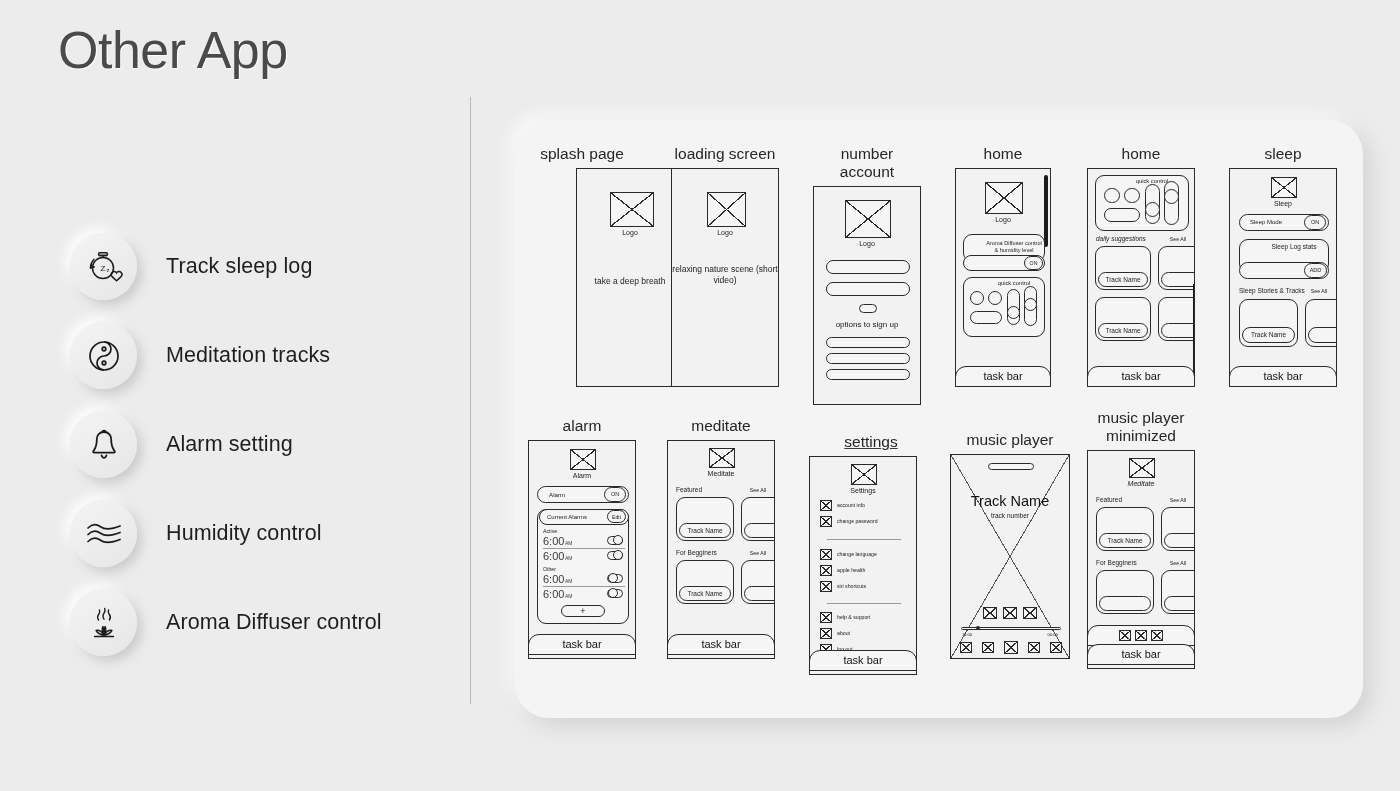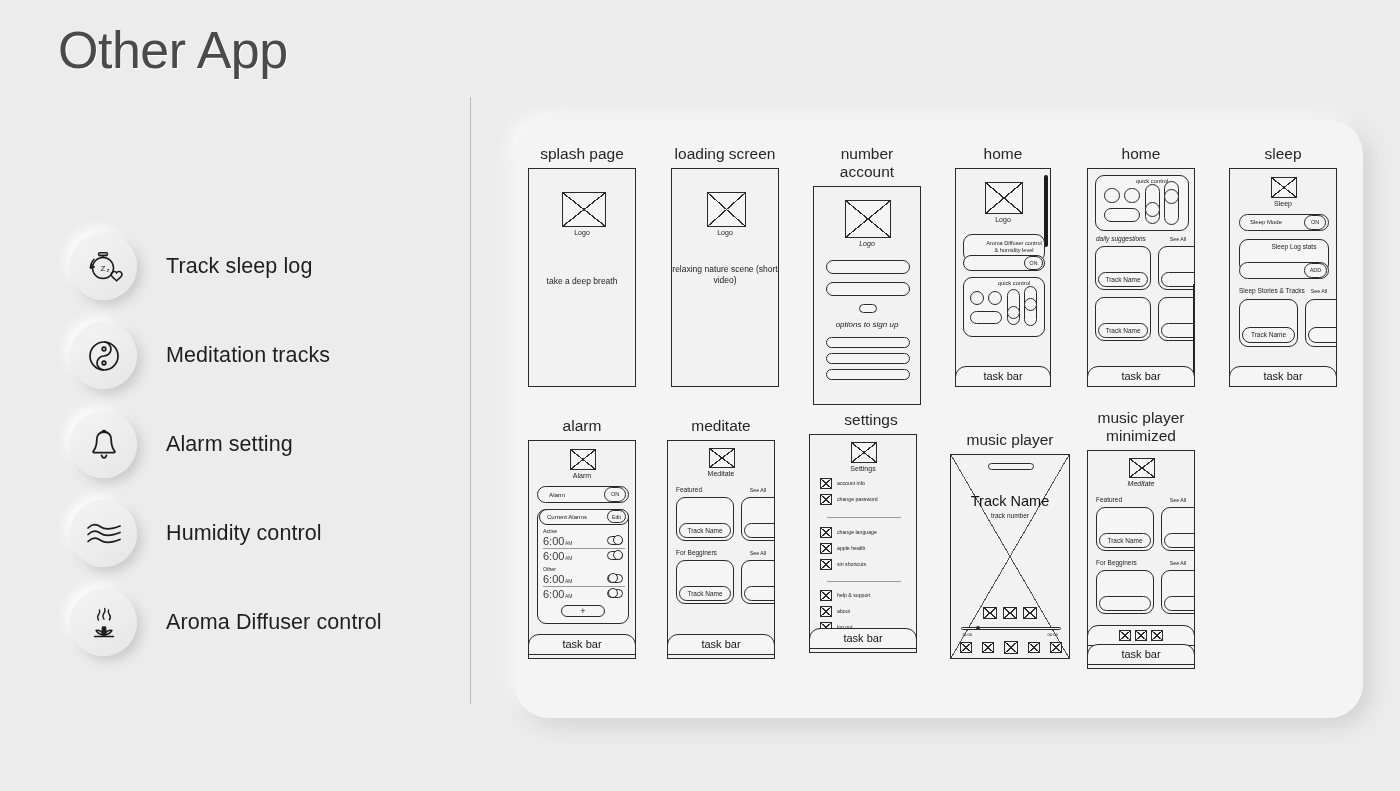--- a/index.html
+++ b/index.html
@@ -159,41 +159,41 @@
     <span class="feature-label">Aroma Diffuser control</span>
   </div>
 </div>
 
 <div id="vertical-divider"></div>
 
 <div id="wireframe-panel">
 
   <div class="screen-col" style="left:13px; top:25px; width:108px;">
     <div class="screen-caption">splash page</div>
-    <div class="phone" style="width:108px; height:219px;">
+    <div class="phone" style="width:108px; height:219px;margin-left:48px;">
       <div class="xbox" style="position:absolute; left:33px; top:23px; width:44px; height:35px;"></div>
       <div class="cap" style="position:absolute; left:0; top:60px; width:100%;">Logo</div>
       <div class="body-txt" style="position:absolute; left:0; top:107px; width:100%;">take a deep breath</div>
     </div>
   </div>
 
   <div class="screen-col" style="left:156px; top:25px; width:108px;">
     <div class="screen-caption">loading screen</div>
     <div class="phone" style="width:108px; height:219px;">
       <div class="xbox" style="position:absolute; left:35px; top:23px; width:39px; height:35px;"></div>
       <div class="cap" style="position:absolute; left:0; top:60px; width:100%;">Logo</div>
       <div class="body-txt" style="position:absolute; left:0; top:95px; width:100%;">relaxing nature
 scene
 (short video)</div>
     </div>
   </div>
 
   <div class="screen-col" style="left:298px; top:25px; width:108px;">
     <div class="screen-caption">number account</div>
-    <div class="phone" style="width:108px; height:219px;font-style:italic;">
+    <div class="phone" style="width:108px; height:219px;">
       <div class="xbox" style="position:absolute; left:31px; top:13px; width:46px; height:38px;"></div>
       <div class="cap" style="position:absolute; left:0; top:53px; width:100%;">Logo</div>
       <div class="pill" style="position:absolute; left:12px; top:73px; width:84px; height:14px;"></div>
       <div class="pill" style="position:absolute; left:12px; top:95px; width:84px; height:14px;"></div>
       <div class="pill" style="position:absolute; left:45px; top:117px; width:18px; height:9px;"></div>
       <div class="body-txt" style="position:absolute; left:0; top:133px; width:100%; font-size:8px;">options to sign up</div>
       <div class="pill" style="position:absolute; left:12px; top:150px; width:84px; height:11px;"></div>
       <div class="pill" style="position:absolute; left:12px; top:166px; width:84px; height:11px;"></div>
       <div class="pill" style="position:absolute; left:12px; top:182px; width:84px; height:11px;"></div>
     </div>
@@ -371,21 +371,21 @@
       <div class="tiny" style="position:absolute; right:8px; top:109px;">See All</div>
       <div class="rrect" style="position:absolute; left:8px; top:119px; width:58px; height:44px;"></div>
       <div class="pill" style="position:absolute; left:11px; top:145px; width:52px; height:15px;">Track Name</div>
       <div class="rrect" style="position:absolute; left:73px; top:119px; width:44px; height:44px;"></div>
       <div class="pill" style="position:absolute; left:76px; top:145px; width:44px; height:15px;"></div>
 
       <div class="taskbar" style="bottom:3px;">task bar</div>
     </div>
   </div>
 
-  <div class="screen-col" style="left:294px; top:291px; width:124px;">
+  <div class="screen-col" style="left:294px; top:313px; width:124px;text-decoration:underline;">
     <div class="screen-caption">settings</div>
     <div class="phone" style="width:108px; height:219px;">
       <div class="xbox" style="position:absolute; left:41px; top:7px; width:26px; height:21px;"></div>
       <div class="cap" style="position:absolute; left:0; top:30px; width:100%;">Settings</div>
 
       <div style="position:absolute; left:10px; top:43px; display:flex; align-items:center; gap:5px;">
         <span class="xbox" style="width:12px; height:11px; display:inline-block;"></span>
         <span class="tiny">account info</span>
       </div>
       <div style="position:absolute; left:10px; top:59px; display:flex; align-items:center; gap:5px;">

